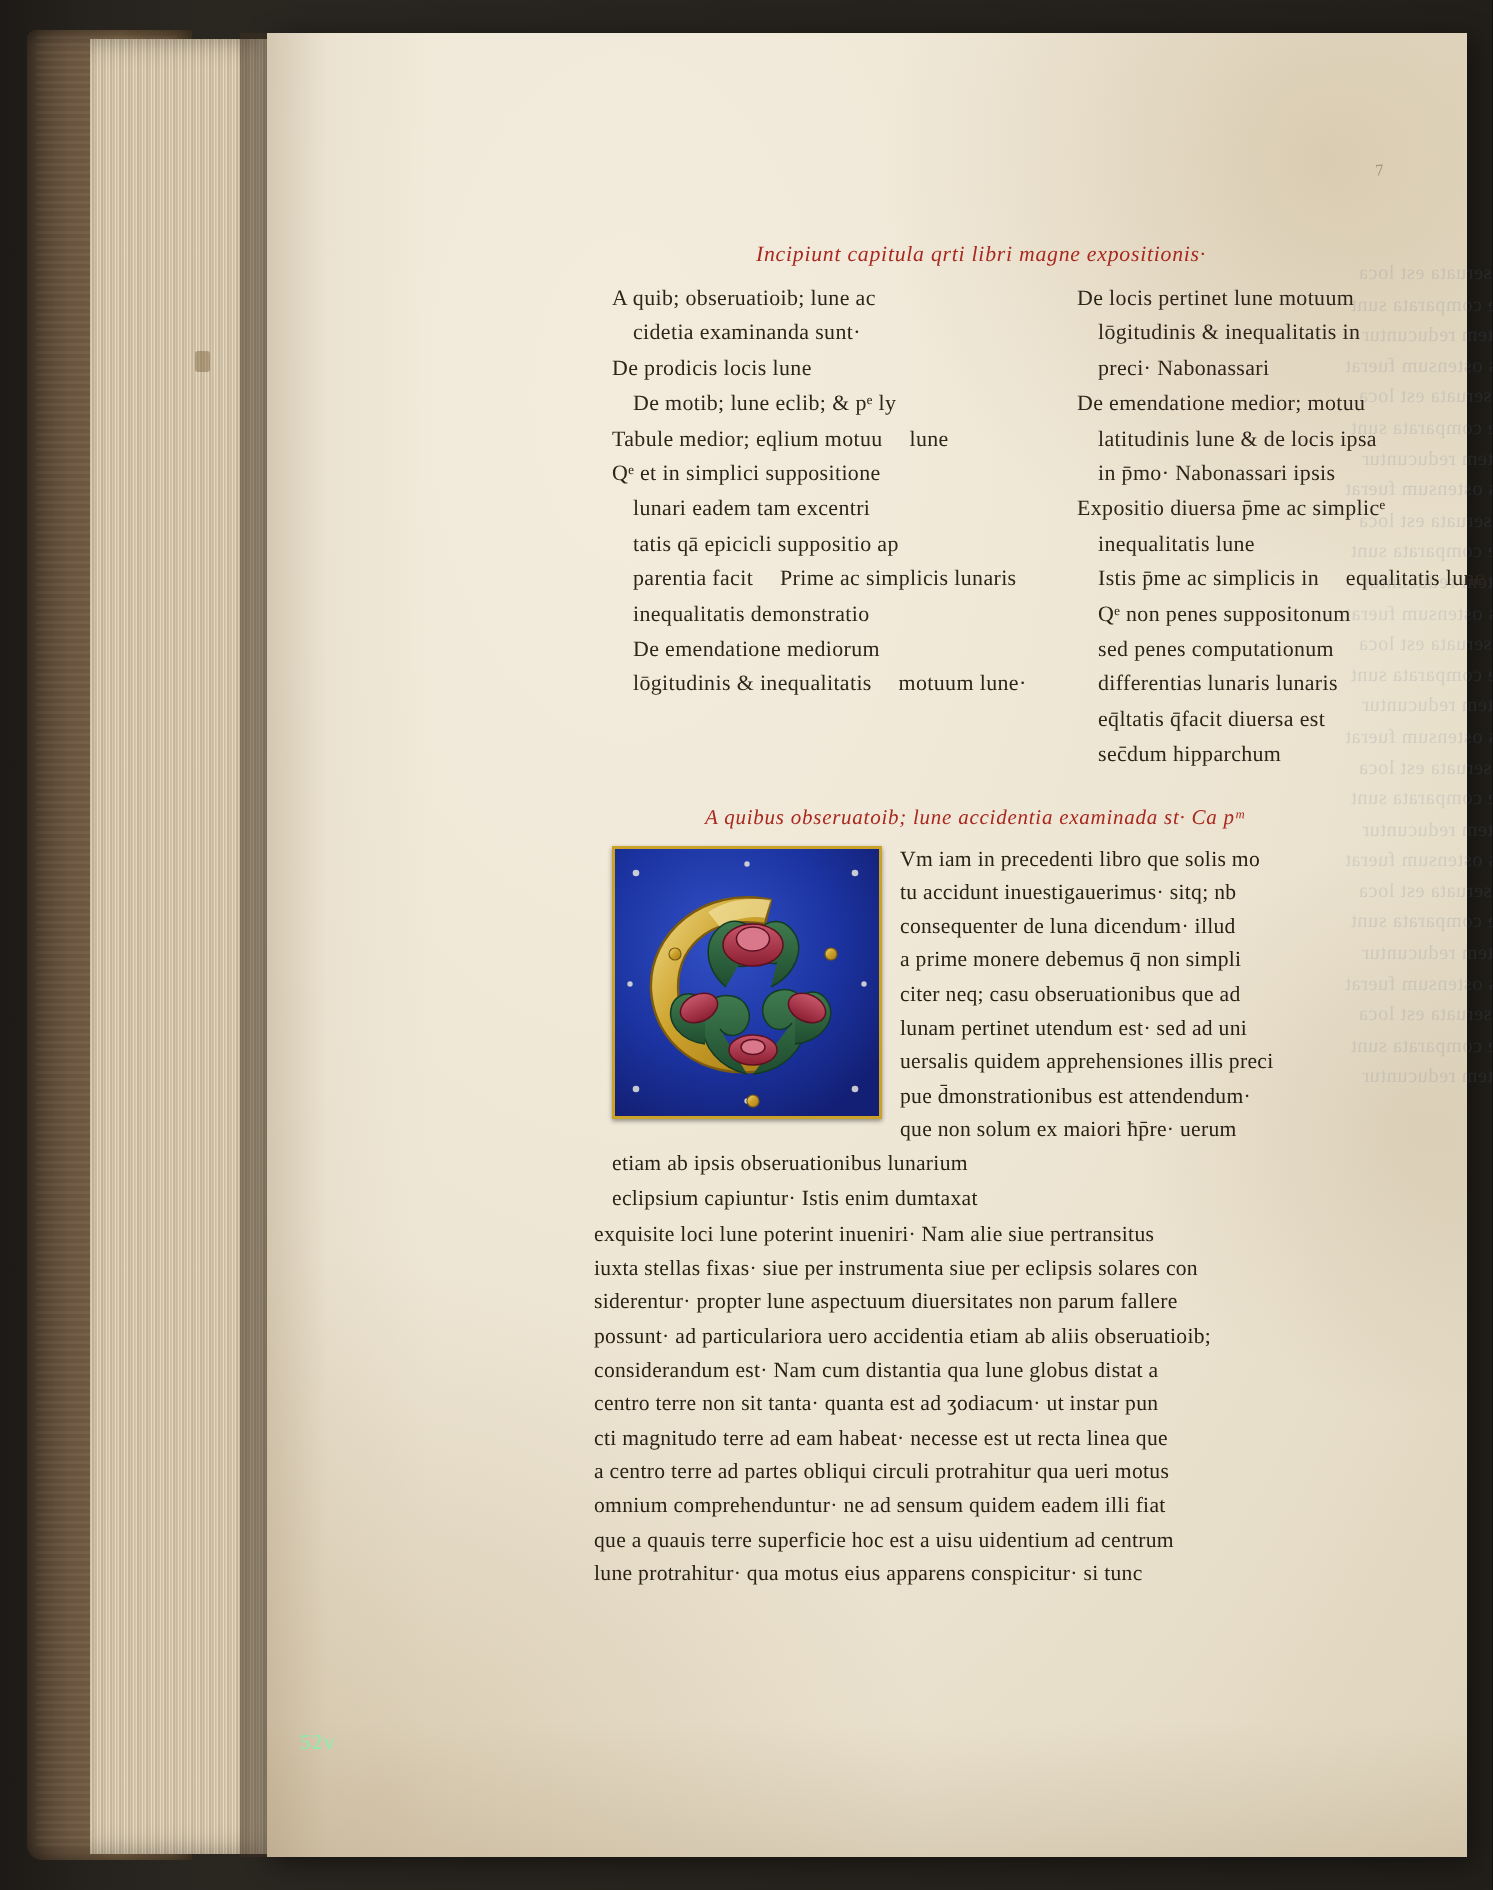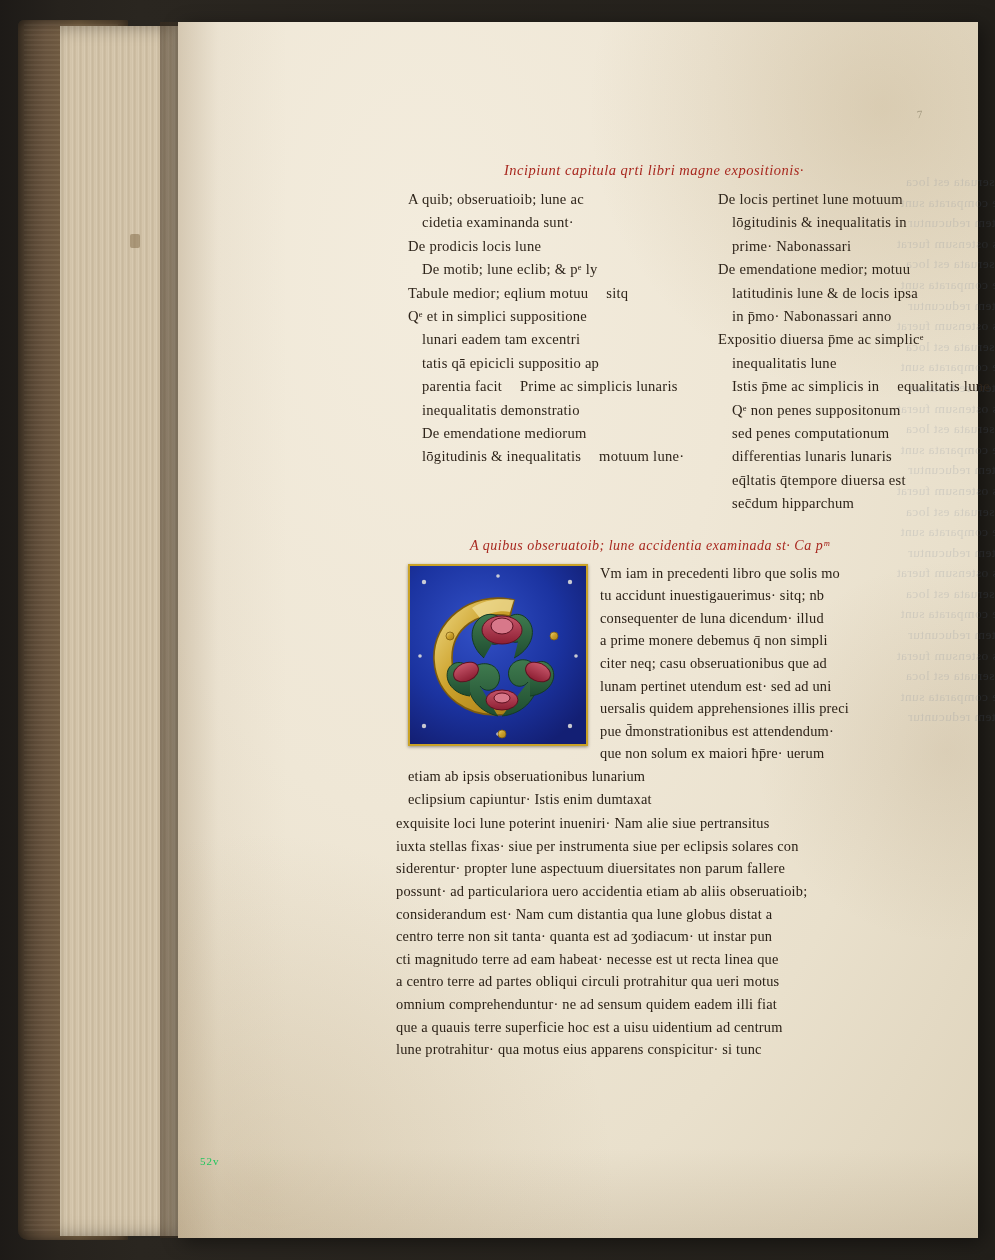--- a/index.html
+++ b/index.html
@@ -202,22 +202,22 @@
     clear: both;
     margin-top: 2px;
   }
   .bodytext-wide .ln { display: block; white-space: nowrap; }
   .bodytext-wide { margin-left: -12px; }
 
   .folio {
     position: absolute;
     left: 200px;
     top: 1155px;
-    font-size: 11px;
-    color: #22c55e;
+    font-size: 14px;
+    color: #86efac;
     letter-spacing: 1px;
   }
 
   
   .pencil-mark {
     position: absolute;
     right: 56px;
     top: 86px;
     font-size: 11px;
     color: #9c9279;
@@ -283,46 +283,46 @@
 
       <div class="rubric rubric-capitula">Incipiunt capitula qrti libri magne expositionis·</div>
 
       <div class="two-col">
         <div class="col">
           <span class="ln">A quib; obseruatioib; lune ac</span>
           <span class="ln ind">cidetia examinanda sunt·</span>
           <span class="ln">De prodicis locis lune</span>
           <span class="ln ind">De motib; lune eclib; &amp; pᵉ ly</span>
           <span class="ln">Tabule medior; eqlium motuu</span>
-          <span class="ln ind">sitq</span>
+          <span class="ln ind">lune</span>
           <span class="ln">Qᵉ et in simplici suppositione</span>
           <span class="ln ind">lunari eadem tam excentri</span>
           <span class="ln ind">tatis qā epicicli suppositio ap</span>
           <span class="ln ind">parentia facit</span>
           <span class="ln ind">Prime ac simplicis lunaris</span>
           <span class="ln ind">inequalitatis demonstratio</span>
           <span class="ln ind">De emendatione mediorum</span>
           <span class="ln ind">lōgitudinis &amp; inequalitatis</span>
           <span class="ln ind">motuum lune·</span>
         </div>
         <div class="col">
           <span class="ln">De locis pertinet lune motuum</span>
           <span class="ln ind">lōgitudinis &amp; inequalitatis in</span>
-          <span class="ln ind">prime· Nabonassari</span>
+          <span class="ln ind">preci· Nabonassari</span>
           <span class="ln">De emendatione medior; motuu</span>
           <span class="ln ind">latitudinis lune &amp; de locis ipsa</span>
-          <span class="ln ind">in p̄mo· Nabonassari anno</span>
+          <span class="ln ind">in p̄mo· Nabonassari ipsis</span>
           <span class="ln">Expositio diuersa p̄me ac simplicᵉ</span>
           <span class="ln ind">inequalitatis lune</span>
           <span class="ln ind">Istis p̄me ac simplicis in</span>
           <span class="ln ind">equalitatis lune</span>
           <span class="ln ind">Qᵉ non penes suppositonum</span>
           <span class="ln ind">sed penes computationum</span>
           <span class="ln ind">differentias lunaris lunaris</span>
-          <span class="ln ind">eq̄ltatis q̄tempore diuersa est</span>
+          <span class="ln ind">eq̄ltatis q̄facit diuersa est</span>
           <span class="ln ind">sec̄dum hipparchum</span>
         </div>
       </div>
 
       <div class="rubric rubric-chapter">A quibus obseruatoib; lune accidentia examinada st· Ca pᵐ</div>
 
       <div class="bodywrap">
 
         <div class="initial">
           <svg width="176" height="178" viewBox="0 0 176 178" aria-hidden="true">

